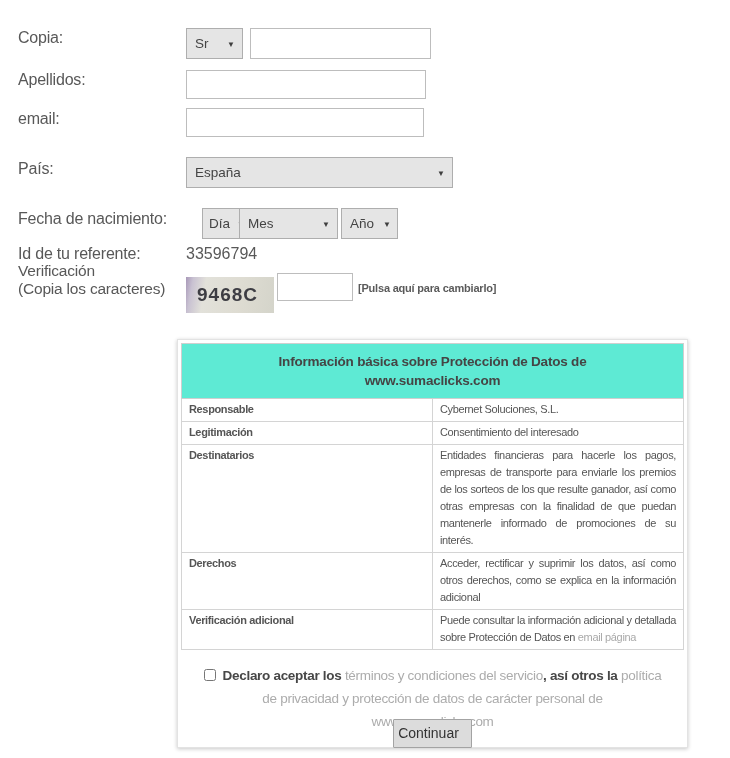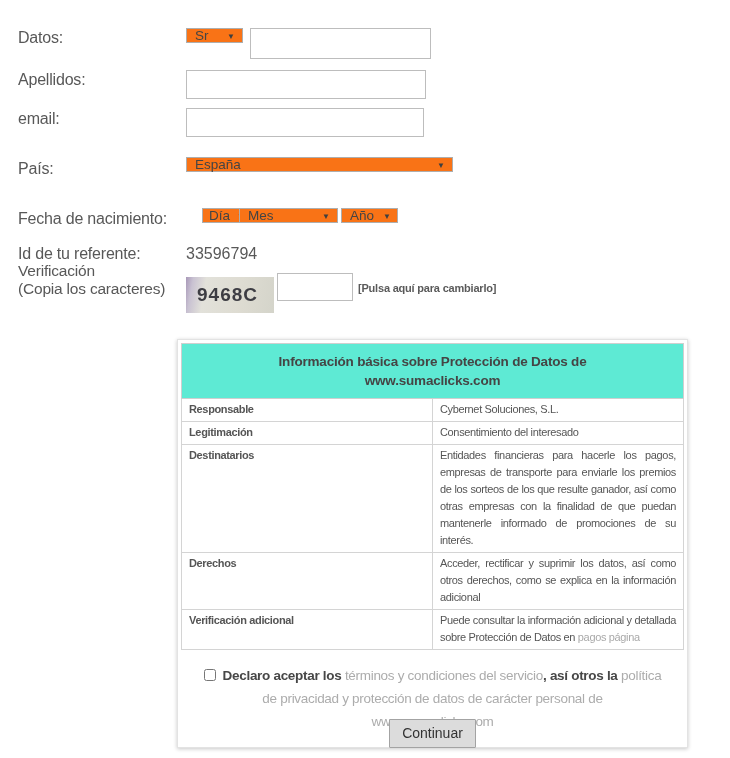--- a/index.html
+++ b/index.html
@@ -9,23 +9,23 @@
   }
   .page { position:absolute; left:0; top:0; width:730px; height:758px; }
 
   
   .lbl { position:absolute; left:18px; font-size:16px; color:#585858; letter-spacing:-0.2px; }
   .inp {
     position:absolute; border:1px solid #bdbdbd; background:#fff; box-sizing:border-box;
     font-family:inherit; font-size:14px; color:#333; padding:0 6px; outline:none;
   }
   .sel {
-    position:absolute; border:1px solid #aeaeae; background:#f97316; box-sizing:border-box;
+    position:absolute; border:1px solid #aeaeae; background:#e5e5e5; box-sizing:border-box;
     display:flex; align-items:center; font-size:13.5px; color:#444; padding:0 8px;
-    cursor:default; height:15px;
+    cursor:default; height:31px;
   }
   .sel .arrow { position:absolute; right:7px; top:50%; transform:translateY(-50%); font-size:8px; color:#3f3f3f; }
   .static-val { position:absolute; font-size:16px; color:#585858; }
 
   .verif-label { position:absolute; left:18px; top:262px; font-size:15.5px; color:#585858; line-height:17.5px; letter-spacing:-0.2px; }
 
   .captcha {
     position:absolute; left:186px; top:277px; width:88px; height:36px; box-sizing:border-box;
     background:linear-gradient(100deg,#a898b8 0%,#c9c2d2 8%,#e2e1da 22%,#dedcd2 60%,#d4d4ca 100%);
     display:flex; align-items:center; padding-left:11px;
@@ -62,29 +62,29 @@
   .consent .dark { font-weight:bold; color:#474747; }
   .consent .glink { color:#acacac; cursor:pointer; }
   .consent input[type="checkbox"] {
     width:12px; height:12px; vertical-align:-1px; margin:0 7px 0 0; accent-color:#c9c9c9;
   }
 
   
   .btn-row { position:absolute; left:177px; top:719px; width:511px; text-align:center; }
   .btn {
     display:inline-block; background:#dcdcdc; border:1px solid #a3a3a3; border-radius:1px;
-    font-family:inherit; font-size:14px; color:#333; padding:5px 12px 6px 12px; cursor:pointer;
+    font-family:inherit; font-size:14px; color:#333; padding:5px 12px 6px 4px; cursor:pointer;
   }
 </style>
 </head>
 <body>
 
 <div class="page">
 
-  <div class="lbl" style="top:29px">Datos:</div>
+  <div class="lbl" style="top:29px">Copia:</div>
   <div class="sel" style="left:186px; top:28px; width:57px;">
     <span>Sr</span>
     <span class="arrow">▼</span>
   </div>
   <input class="inp" style="left: 250px; top: 28px; width: 181px; height: 31px;">
 
   <div class="lbl" style="top:71px">Apellidos:</div>
   <input class="inp" style="left: 186px; top: 70px; width: 240px; height: 29px;">
 
   <div class="lbl" style="top:110px">email:</div>
@@ -139,21 +139,21 @@
         <td class="rowlabel">Destinatarios</td>
         <td class="rowtext">Entidades financieras para hacerle los pagos, empresas de transporte para enviarle los premios de los sorteos de los que resulte ganador, así como otras empresas con la finalidad de que puedan mantenerle informado de promociones de su interés.</td>
       </tr>
       <tr>
         <td class="rowlabel">Derechos</td>
         <td class="rowtext">Acceder, rectificar y suprimir los datos, así como otros derechos, como se explica en la información adicional</td>
       </tr>
       <tr>
         <td class="rowlabel">Verificación adicional</td>
         <td class="rowtext"><span>Puede consultar la información adicional y detallada sobre Protección de Datos en</span>
-          <span class="gray-link">pagos página</span></td>
+          <span class="gray-link">email página</span></td>
       </tr>
     </tbody>
       </table>
 
     <div class="consent">
       <input type="checkbox" style=""><span class="dark">Declaro aceptar los</span>
       <span class="glink">términos y condiciones del servicio</span><span class="dark">, así otros la</span>
       <span class="glink">política de privacidad y protección de datos de carácter personal de www.sumaclicks.com</span>
     </div>
   </div>

